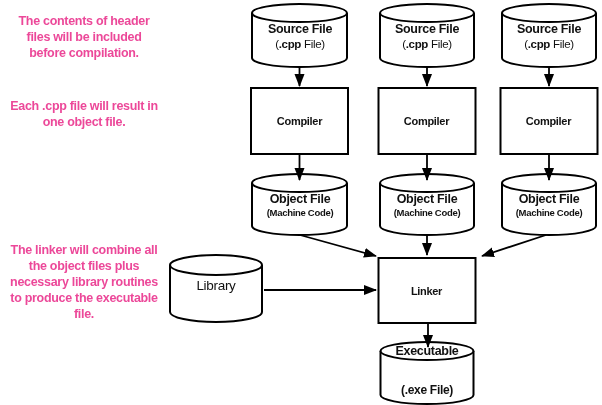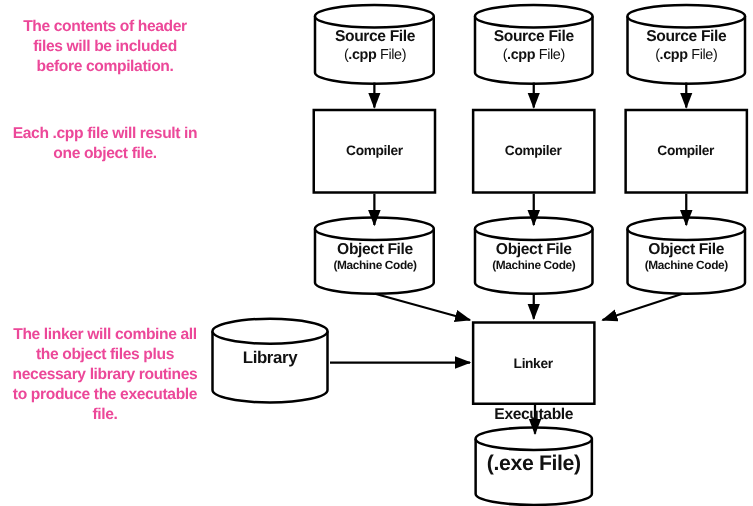--- a/index.html
+++ b/index.html
@@ -19,54 +19,54 @@
     white-space: pre;
     text-align: center;
     font-weight: bold;
     font-size: 12.5px;
     line-height: 16px;
     letter-spacing: -0.3px;
     color: #ec4899;
   }
   #note-header { left: 0px;  top: 13px;  width: 168px; }
   #note-object { left: 0px;  top: 98px; width: 168px; }
-  #note-linker { left: 0px;  top: 259px; width: 168px; }
+  #note-linker { left: 0px;  top: 242px; width: 168px; }
 
   .node-label {
     position: absolute;
     display: flex;
     flex-direction: column;
     align-items: center;
     justify-content: center;
     text-align: center;
     letter-spacing: -0.3px;
     pointer-events: none;
   }
   .nl-title { font-size: 12.5px; font-weight: bold; line-height: 15px; }
   .nl-sub   { font-size: 11.5px; font-weight: normal; line-height: 14px; }
   .nl-sub .b { font-weight: bold; }
   .nl-sub-small { font-size: 9.5px; font-weight: bold; line-height: 11px; }
-  .nl-sub-bold  { font-size: 17px; font-weight: bold; line-height: 15px; }
+  .nl-sub-bold  { font-size: 12px; font-weight: bold; line-height: 15px; }
   .nl-big { font-size: 11px; font-weight: bold; }
 
   .lbl-source-1 { left: 240px; top: 19px; width: 120px; height: 34px; }
   .lbl-source-2 { left: 367px; top: 19px; width: 120px; height: 34px; }
   .lbl-source-3 { left: 489px; top: 19px; width: 120px; height: 34px; }
 
   .lbl-compiler-1 { left: 251px;   top: 88px; width: 97px; height: 66px; }
   .lbl-compiler-2 { left: 378px;   top: 88px; width: 97px; height: 66px; }
   .lbl-compiler-3 { left: 500px;   top: 88px; width: 97px; height: 66px; }
 
   .lbl-object-1 { left: 240px; top: 191px; width: 120px; height: 28px; }
   .lbl-object-2 { left: 367px; top: 191px; width: 120px; height: 28px; }
   .lbl-object-3 { left: 489px; top: 191px; width: 120px; height: 28px; }
 
-  .lbl-library    { left: 170px; top: 258px; width: 92px; height: 54px; font-size: 13.5px; font-weight: bold; }
+  .lbl-library    { left: 170px; top: 258px; width: 92px; height: 54px; font-size: 13.5px; font-weight: normal; }
   .lbl-linker     { left: 378px; top: 258px; width: 97px; height: 65px; }
-  .lbl-executable { left: 380px; top: 332px; width: 94px; height: 38px; gap: 24px; }
+  .lbl-executable { left: 380px; top: 352px; width: 94px; height: 38px; gap: 24px; }
 </style>
 </head>
 <body>
 
 <div class="stage">
 
   <svg class="layer" width="602" height="405" viewBox="0 0 602 405">
     <defs>
       <marker id="ah" markerUnits="userSpaceOnUse" markerWidth="14" markerHeight="12" refX="12" refY="5" orient="auto">
         <path d="M0,0 L13,5 L0,10 Z" fill="#000000"></path>

